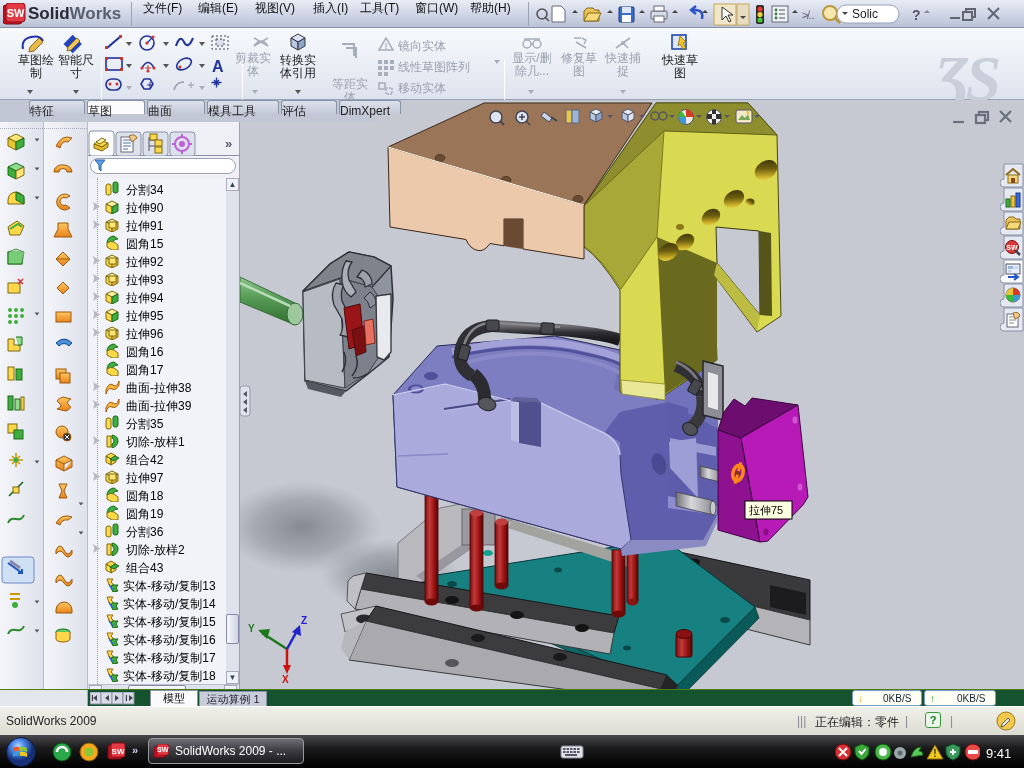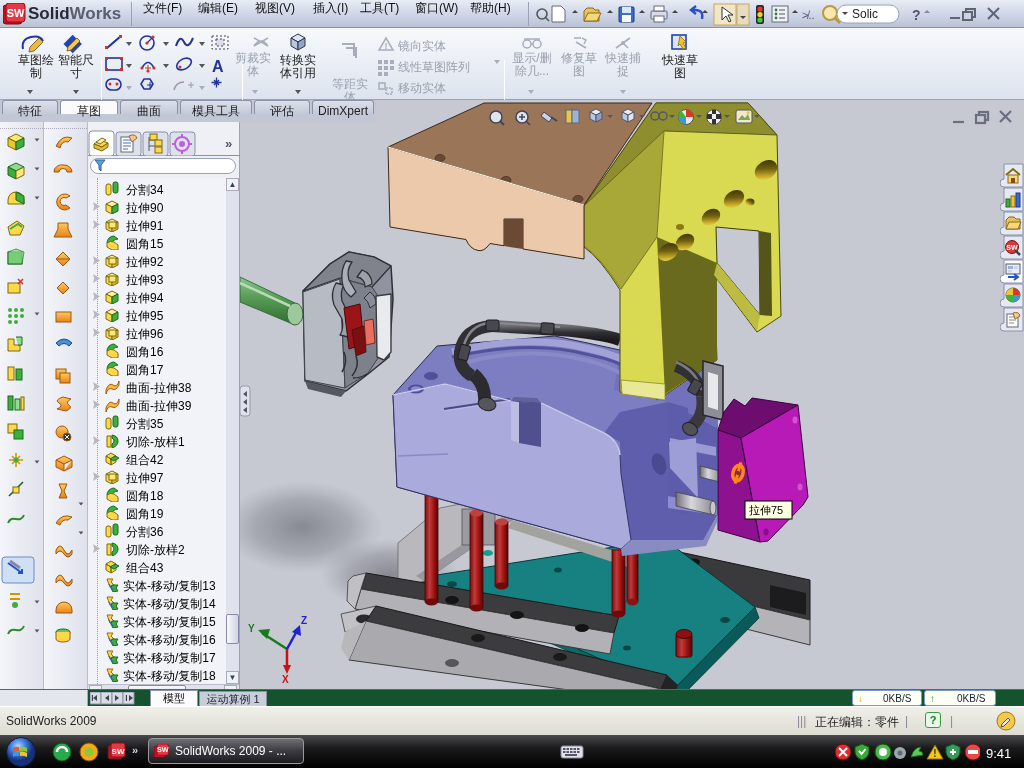--- a/index.html
+++ b/index.html
@@ -14,22 +14,22 @@
 #cmdbar { left:0; top:28px; width:1024px; height:72px;
   background:linear-gradient(#f7f9fc,#dde3ee); border-bottom:1px solid #9aa2b8; }
 .btntext { font-size:12px; color:#222; text-align:center; line-height:13px; }
 .gray { color:#9aa0ae; }
 .sep { top:32px; width:1px; height:62px; background:#b7bdcc; border-right:1px solid #fff; }
 .dd { width:0; height:0; border-left:3px solid transparent; border-right:3px solid transparent; border-top:4px solid #555; }
 .dgray { border-top-color:#a7adba; }
 
 #tabrow { left:0; top:100px; width:376px; height:22px; background:#c2c7d5; z-index:5; }
 .cmtab { position:absolute; top:0; height:14px; border:1px solid #8a92a8; border-bottom:none;
-  background:linear-gradient(#dce0ea,#c3c9d8); font-size:12px; color:#222; text-align:center;
-  line-height:20px; border-radius:3px 3px 0 0; }
+  background:linear-gradient(#dce0ea,#c3c9d8); font-size:12px; color:#222; 
+  line-height:20px; border-radius:3px 3px 0 0;margin-left:27px; }
 .cmtab.active { background:#fbfbfd;font-family:Liberation Serif, serif; }
 
 #lt1 { left:0; top:122px; width:44px; height:567px; background:linear-gradient(90deg,#f4f5f9,#dfe2ec); border-right:1px solid #b8bdcc; }
 #lt2 { left:44px; top:122px; width:44px; height:567px; background:linear-gradient(90deg,#f4f5f9,#dfe2ec); border-right:1px solid #b8bdcc; }
 
 #tree { left:88px; top:122px; width:152px; height:567px; background:#eef0f6; border-right:1px solid #9aa2b8; }
 .titem { position:absolute; left:0; width:150px; height:18px; font-size:12px; color:#000; white-space:nowrap; }
 .titem .tx { position:absolute; left:38px; top:2px; }
 .ticon { position:absolute; left:17px; top:1px; width:15px; height:15px; }
 .arr { position:absolute; left:5px; top:4px; width:7px; height:9px; background:#b8b8c2; clip-path:polygon(0 0,100% 50%,0 100%,18% 50%); }
@@ -257,20 +257,21 @@
     </svg>
     <div class="abs btntext gray" style="left:602px;top:24px;width:42px">快速捕<br>捉</div>
     <div class="abs dd dgray" style="left:620px;top:62px"></div>
 
     <svg class="abs" style="left:670px;top:5px" width="22" height="22" viewBox="0 0 22 22">
       <rect x="2" y="2" width="14" height="14" fill="#dce6f8" stroke="#2244aa" stroke-width="1.6"></rect>
       <path d="M10 3 l6 6 -3 1 3 5 -3 1 -3 -5 -2 2 z" fill="#f4c81a" stroke="#8a6a1a" stroke-width="0.8"></path>
     </svg>
     <div class="abs btntext" style="left:658px;top:26px;width:44px">快速草<br>图</div>
 
+    <div class="abs" style="left:935px;top:14px;font-size:64px;font-style:italic;font-weight:bold;color:#c9cedb;letter-spacing:-4px;font-family:'Liberation Serif',serif">ƷS</div>
   </div>
   <div class="abs" id="tabrow">
     <div class="cmtab" style="left:2px;width:56px">特征</div>
     <div class="cmtab active" style="left:60px;width:58px">草图</div>
     <div class="cmtab" style="left:120px;width:58px">曲面</div>
     <div class="cmtab" style="left:180px;width:72px">模具工具</div>
     <div class="cmtab" style="left:254px;width:56px">评估</div>
     <div class="cmtab" style="left:312px;width:62px">DimXpert</div>
   </div>
   <div class="abs" id="vp">

